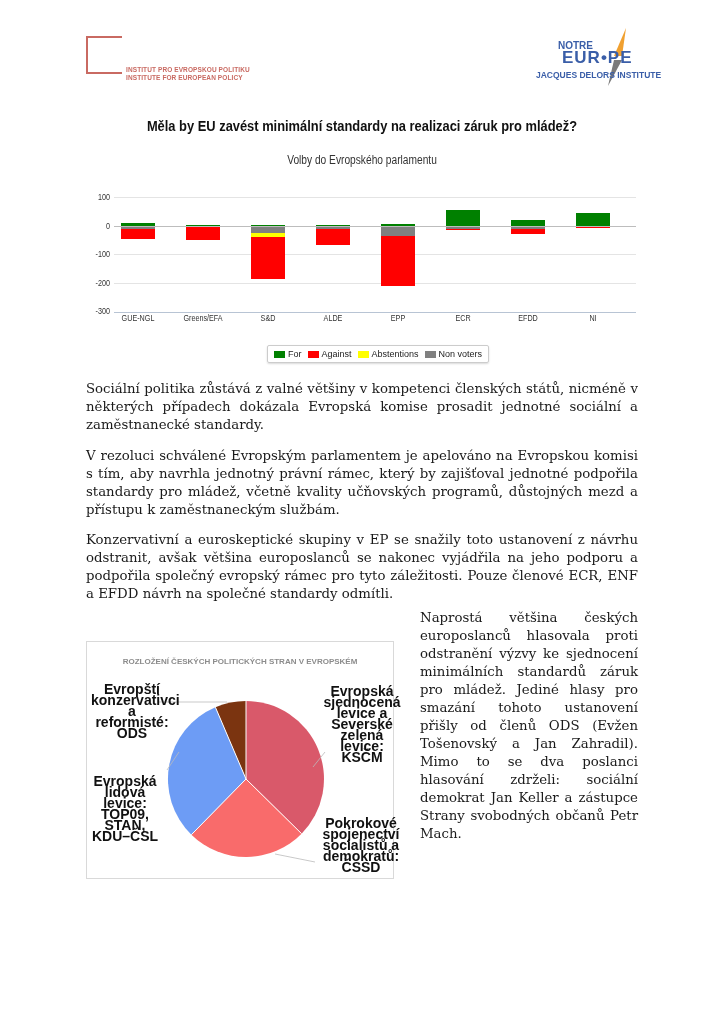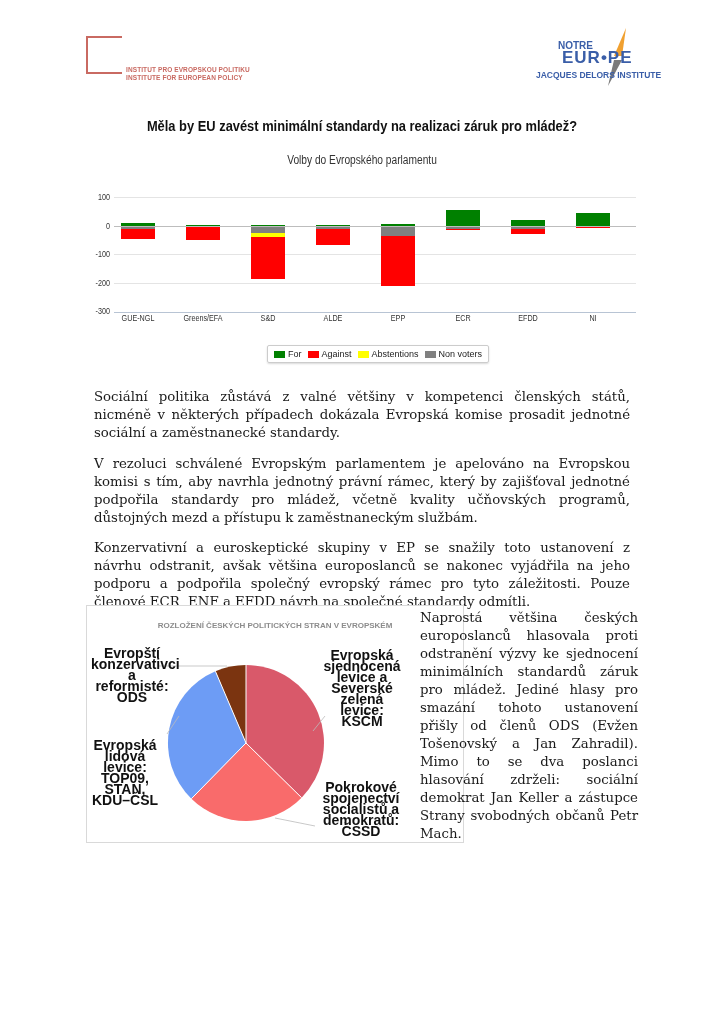--- a/index.html
+++ b/index.html
@@ -29,23 +29,23 @@
   .axisline { background:#b8c4d4; }
   .bar { position:absolute; width:34px; }
   .seg { position:absolute; left:0; width:100%; }
   .xlabel { position:absolute; top:128px; width:60px; text-align:center; font-family:"Liberation Sans", sans-serif; font-size:9px; color:#333; transform:scaleX(0.8); }
 
   .legend { left:267px; top:345px; height:16px; border:1px solid #cccccc; border-radius:2px; padding:0 6px; display:flex; align-items:center; gap:6px; font-family:"Liberation Sans", sans-serif; font-size:9px; color:#222; box-shadow:0 1px 2px rgba(0,0,0,0.15); }
   .legend-item { display:flex; align-items:center; gap:3px; }
   .swatch { width:11px; height:7px; display:inline-block; }
 
   .para { left:86px; width:552px; font-size:13.3px; line-height:18px; text-align:justify; color:#1a1a1a; }
-  .para p { margin:8px; }
-
-  .pie-box { left:86px; top:605px; width:378px; height:238px; border:1px solid #d9d9d9; box-sizing:border-box; background:#fff; }
+  .para p { margin:0; }
+
+  .pie-box { left:86px; top:641px; width:308px; height:238px; border:1px solid #d9d9d9; box-sizing:border-box; background:#fff; }
   .pie-title { position:absolute; left:0; width:100%; top:14px; text-align:center; font-family:"Liberation Sans", sans-serif; font-weight:bold; font-size:8px; line-height:12px; color:#8c8c8c; }
   .pie-label { position:absolute; font-family:"Liberation Sans", sans-serif; font-weight:bold; font-size:14px; line-height:11px; color:#111; text-align:center; }
 
   .side-para { left:420px; top:609px; width:218px; font-size:13.3px; line-height:18px; text-align:justify; color:#1a1a1a; }
 </style>
 </head>
 <body>
 
 <div class="abs eu-logo">
   <div class="eu-box"></div>

